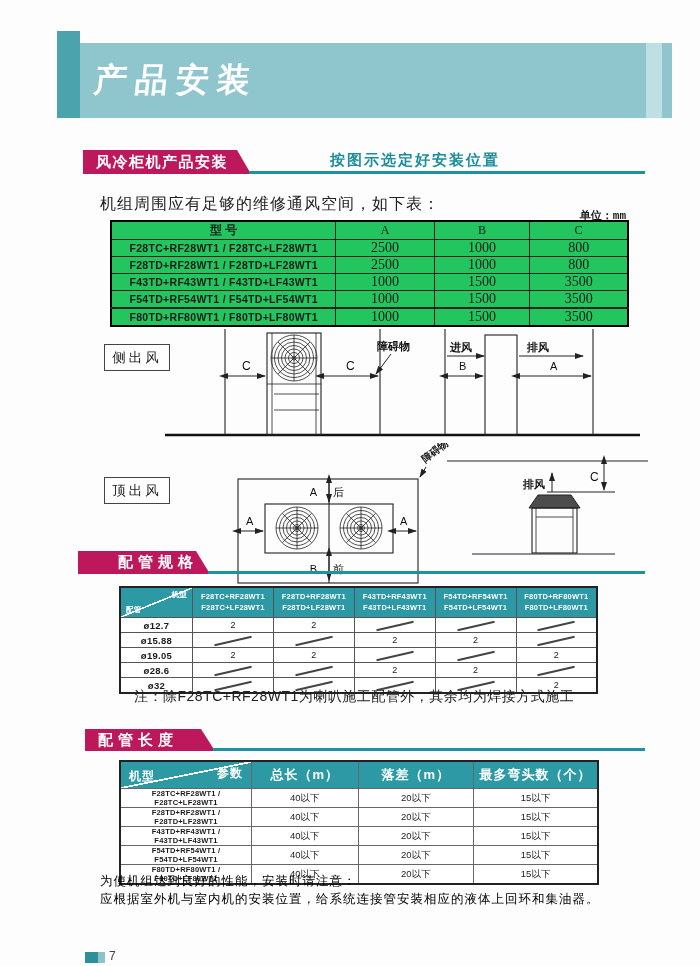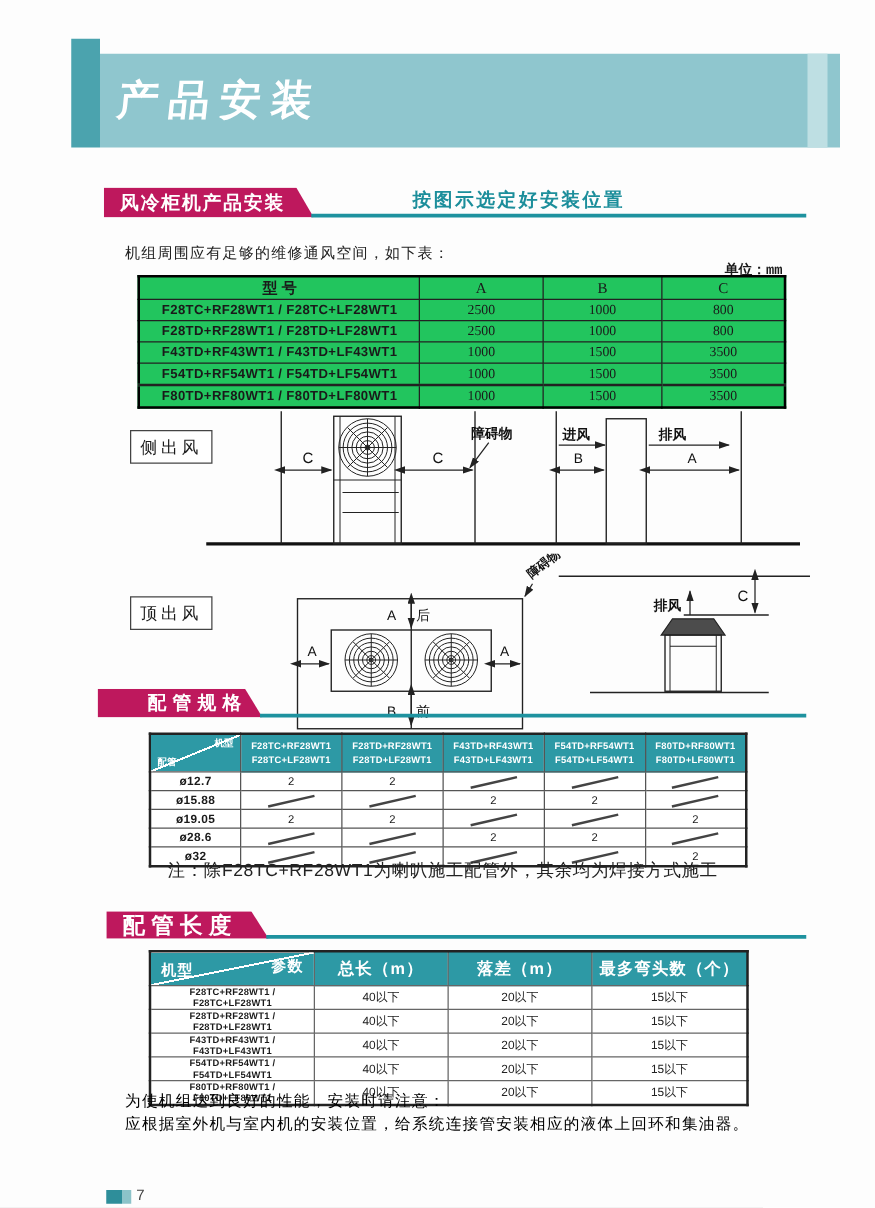--- a/index.html
+++ b/index.html
@@ -17,35 +17,35 @@
   
   .sec-tab{background:#be185d;color:#fff;font-weight:bold;display:flex;align-items:center;
            padding-left:13px;box-sizing:border-box;white-space:nowrap;z-index:3;
            clip-path:polygon(0 0,calc(100% - 14px) 0,100% 100%,0 100%);}
   .sec-rule{background:#1e929f;height:3px;z-index:3;}
   #tab1{left:83px;top:150px;width:168px;height:24px;font-size:15px;letter-spacing:1.5px;}
   #rule1{left:249px;top:171px;width:396px;}
   .subtitle{left:330px;top:151px;font-size:15px;font-weight:bold;color:#1c8e9b;letter-spacing:2px;}
   #tab2{left:78px;top:551px;width:132px;height:23px;font-size:15px;letter-spacing:5px;padding-left:40px;}
   #rule2{left:208px;top:571px;width:437px;}
-  #tab3{left:85px;top:729px;width:130px;height:22px;font-size:18px;letter-spacing:5px;text-align:right;}
+  #tab3{left:85px;top:729px;width:130px;height:22px;font-size:15px;letter-spacing:5px;text-align:right;}
   #rule3{left:213px;top:748px;width:432px;}
 
-  .intro{left:100px;top:194px;font-size:12px;letter-spacing:1px;color:#222;}
+  .intro{left:100px;top:194px;font-size:16px;letter-spacing:1px;color:#222;}
   .unit-note{left:540px;top:208px;width:86px;text-align:right;font-size:11px;font-weight:bold;font-family:Liberation Mono, monospace;}
 
   
   #t1{left:110px;top:220px;width:519px;border-collapse:collapse;table-layout:fixed;background:#22c55e;}
   #t1 td,#t1 th{border:1px solid #222;padding:0;text-align:center;vertical-align:middle;overflow:hidden;}
   #t1{border:2px solid #000;}
   #t1 th{height:17px;font-size:12px;}
   #t1 td{height:16px;}
   #t1 .hdr-abc{font-family:"Liberation Serif",serif;font-weight:normal;}
   #t1 .model{font-size:10.5px;font-weight:bold;letter-spacing:0.3px;}
-  #t1 .num{font-family:"Liberation Serif",serif;font-size:11px;}
+  #t1 .num{font-family:"Liberation Serif",serif;font-size:14px;}
   #t1 tr.last td{border-top-width:2px;}
 
   
   .diag-label{border:1px solid #444;background:#fff;display:flex;align-items:center;justify-content:center;
               font-family:"Liberation Serif",serif;font-size:13.5px;letter-spacing:3px;z-index:2;}
   #lab-side{left:104px;top:344px;width:64px;height:25px;}
   #lab-top{left:104px;top:477px;width:64px;height:25px;}
   #svg-side{left:95px;top:325px;z-index:1;}
   #svg-top{left:95px;top:443px;z-index:1;}
   svg text{font-family:"Liberation Sans",sans-serif;fill:#111;}

